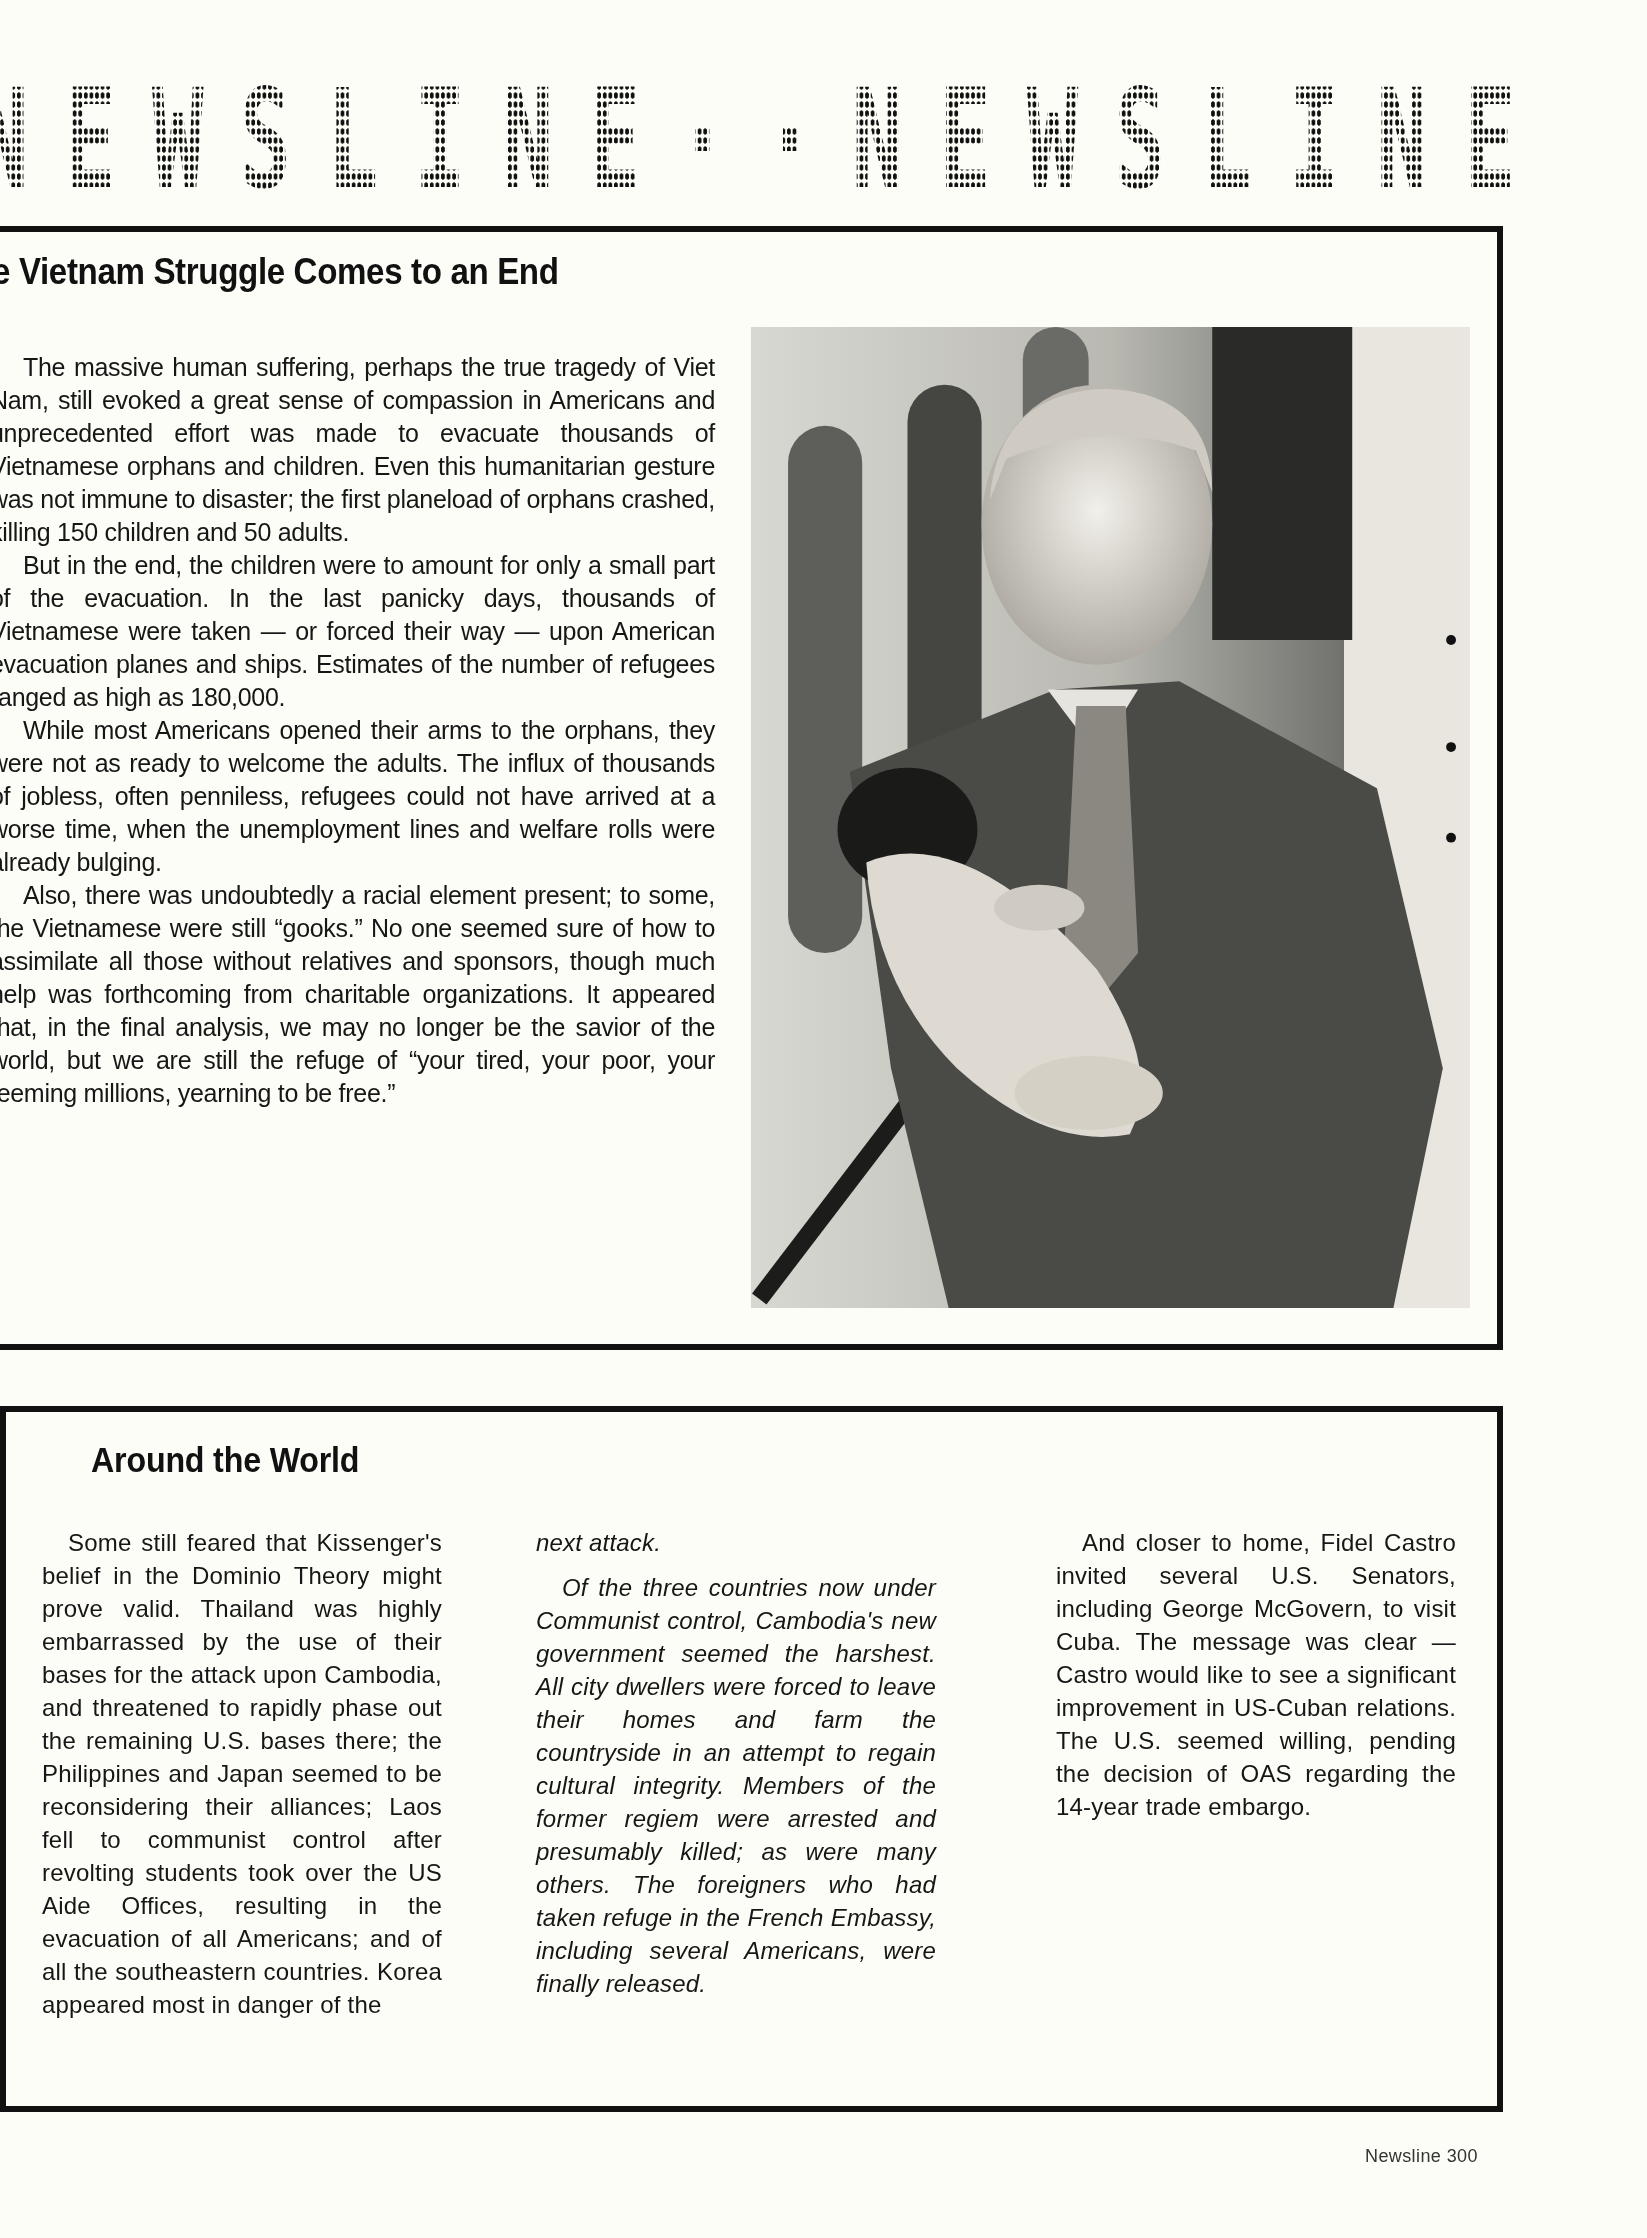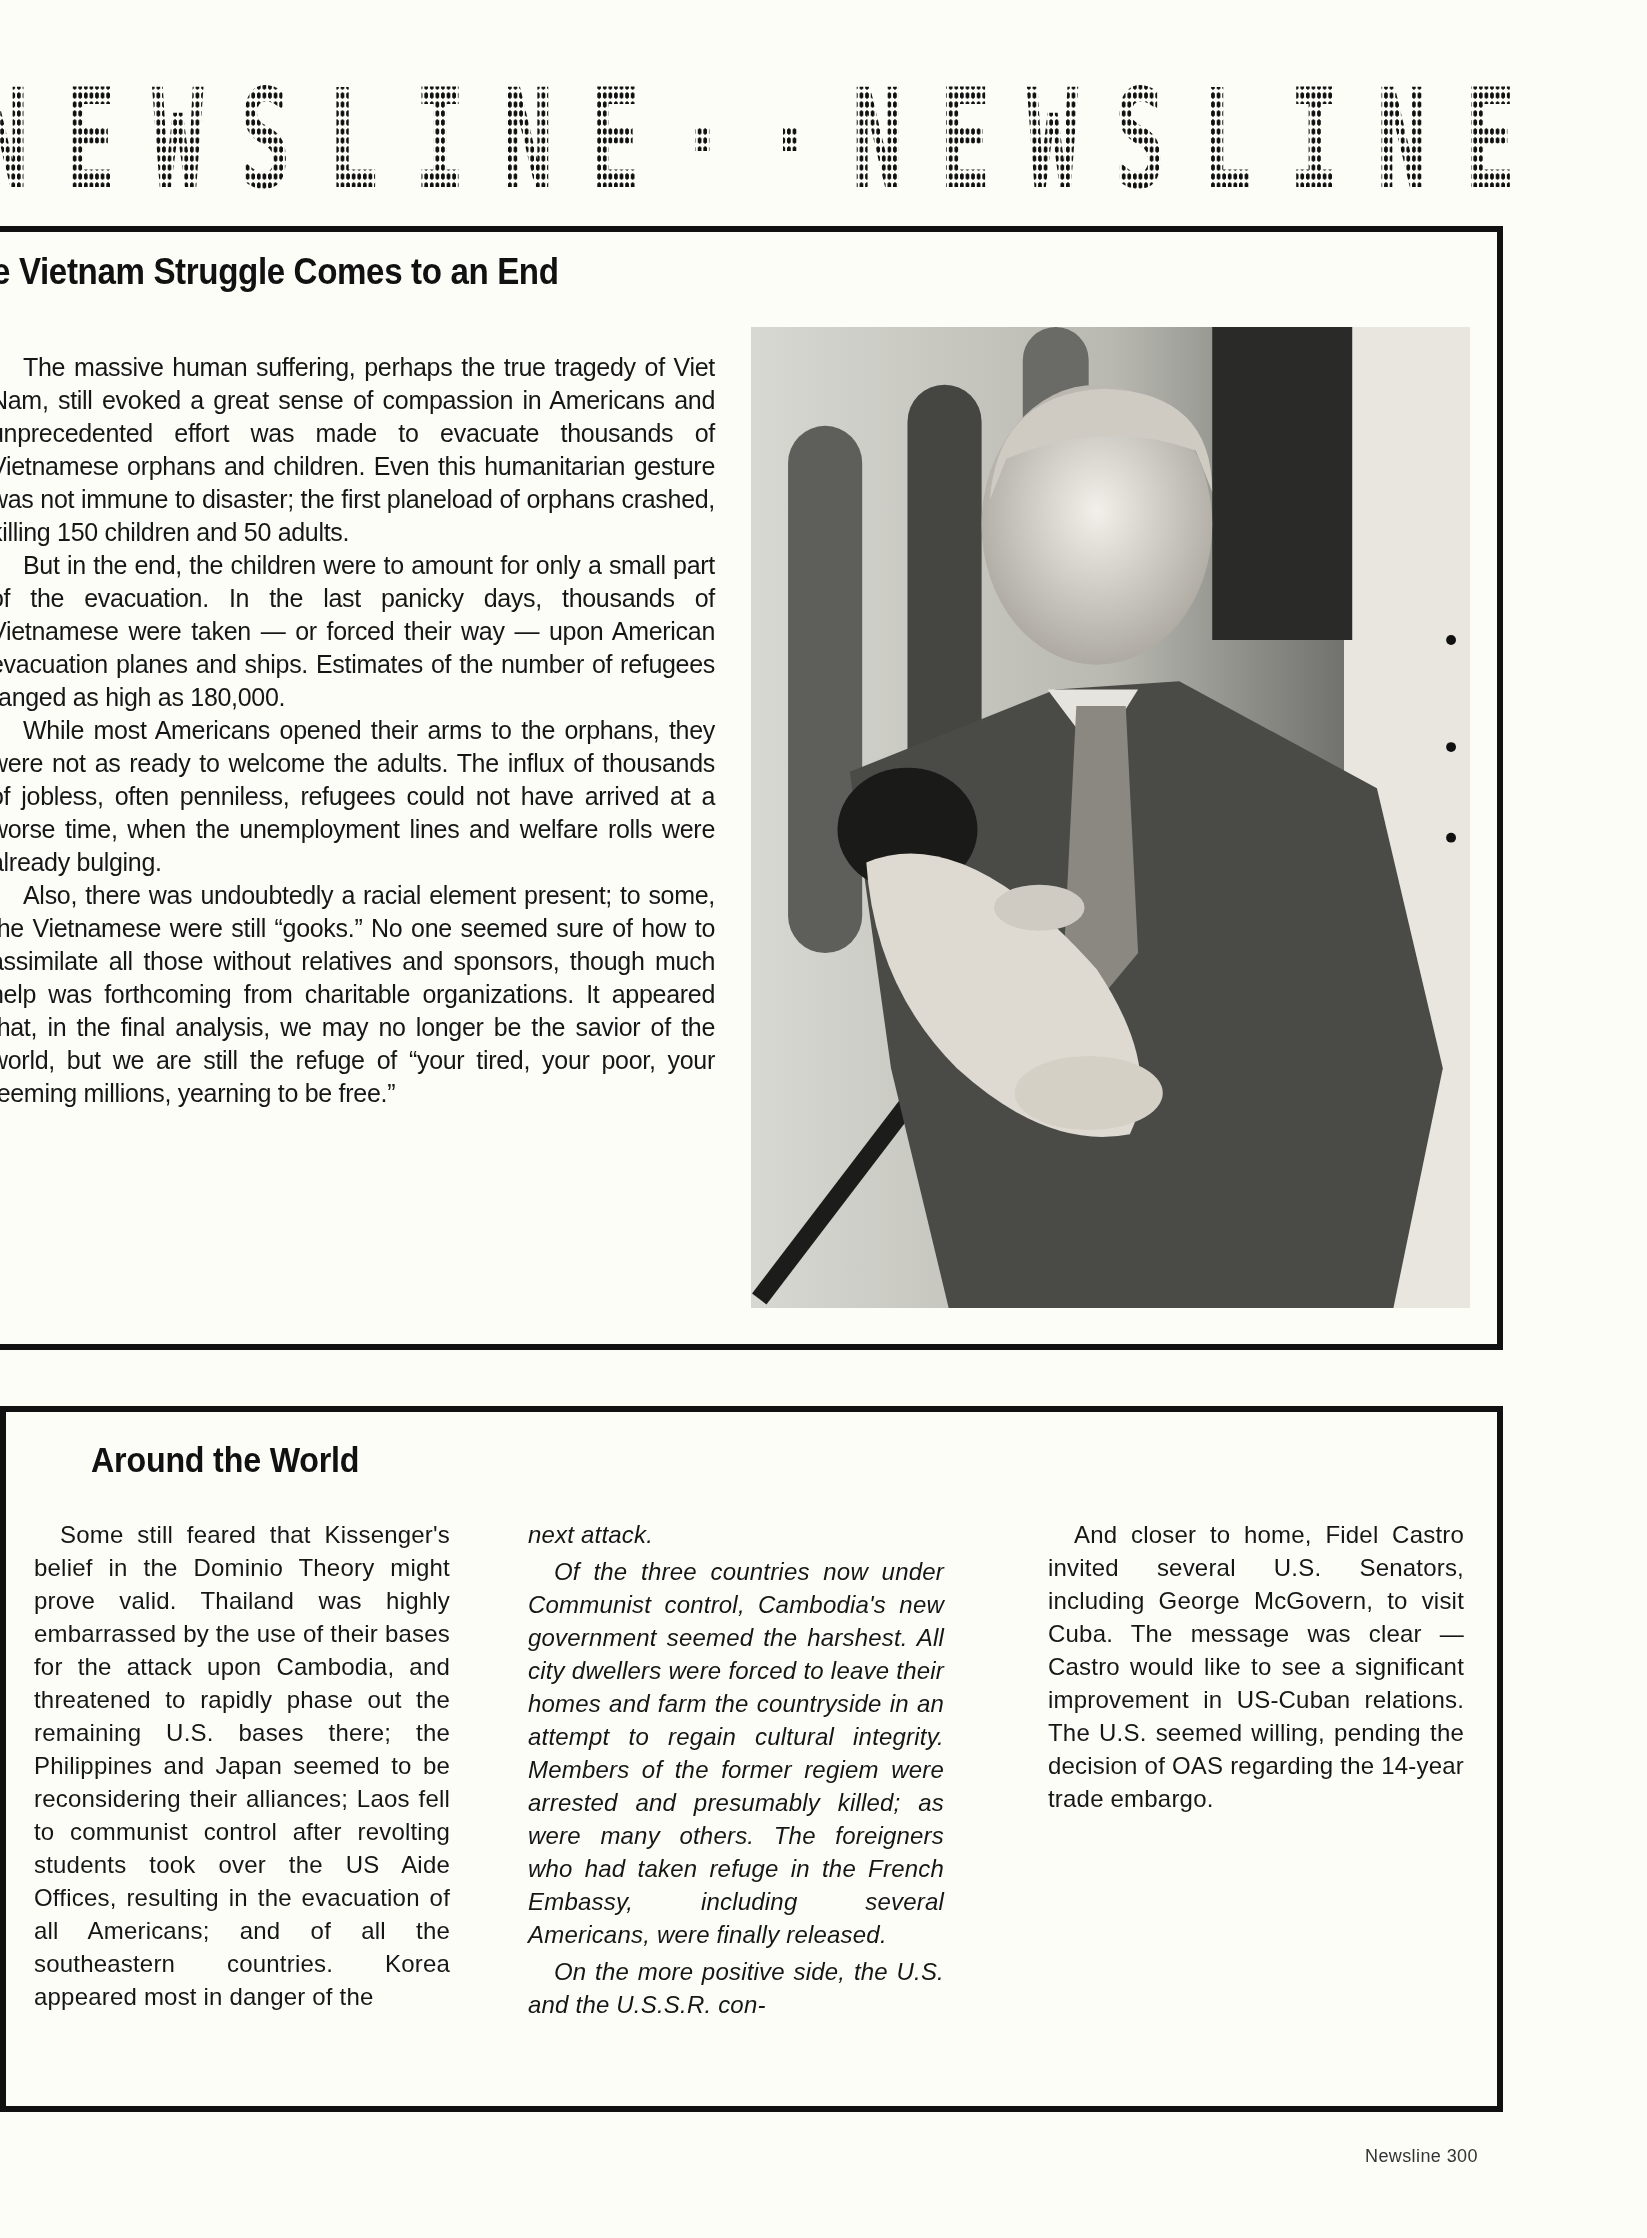--- a/index.html
+++ b/index.html
@@ -58,21 +58,21 @@
     position: absolute; left: 751px; top: 327px; width: 719px; height: 981px;
     background: #3a3a3a; overflow: hidden;
   }
   .photo svg { width: 100%; height: 100%; display: block; }
 
   .col {
     position: absolute; top: 1514px; width: 424px;
     font-size: 24px; line-height: 33px; text-align: justify;
     color: #161616; letter-spacing: 0.2px;
   }
-  .col p { margin: 4px; text-indent: 26px; }
+  .col p { margin: 12px; text-indent: 26px; }
   .col p.cont { text-indent: 0; }
   .col-1 { left: 30px; }
   .col-2 { left: 524px; font-style: italic; }
   .col-3 { left: 1044px; }
 
   .page-number {
     position: absolute; left: 1365px; top: 2146px; font-size: 18px; color: #333;
     letter-spacing: 0.4px;
   }
 </style>
@@ -138,20 +138,19 @@
 
 <div class="frame-bottom"></div>
 <h2 class="headline headline-bottom">Around the World</h2>
 
 <div class="col col-1">
   <p>Some still feared that Kissenger's belief in the Dominio Theory might prove valid. Thailand was highly embarrassed by the use of their bases for the attack upon Cambodia, and threatened to rapidly phase out the remaining U.S. bases there; the Philippines and Japan seemed to be reconsidering their alliances; Laos fell to communist control after revolting students took over the US Aide Offices, resulting in the evacuation of all Americans; and of all the southeastern countries. Korea appeared most in danger of the</p>
 </div>
 <div class="col col-2">
   <p class="cont">next attack.</p>
   <p>Of the three countries now under Communist control, Cambodia's new government seemed the harshest. All city dwellers were forced to leave their homes and farm the countryside in an attempt to regain cultural integrity. Members of the former regiem were arrested and presumably killed; as were many others. The foreigners who had taken refuge in the French Embassy, including several Americans, were finally released.</p>
-  <p>On the more positive side, the U.S. and the U.S.S.R. con-</p>
 </div>
 <div class="col col-3">
   <p>And closer to home, Fidel Castro invited several U.S. Senators, including George McGovern, to visit Cuba. The message was clear — Castro would like to see a significant improvement in US-Cuban relations. The U.S. seemed willing, pending the decision of OAS regarding the 14-year trade embargo.</p>
 </div>
 
 <div class="page-number">Newsline 300</div>
 
 
 </body></html>

